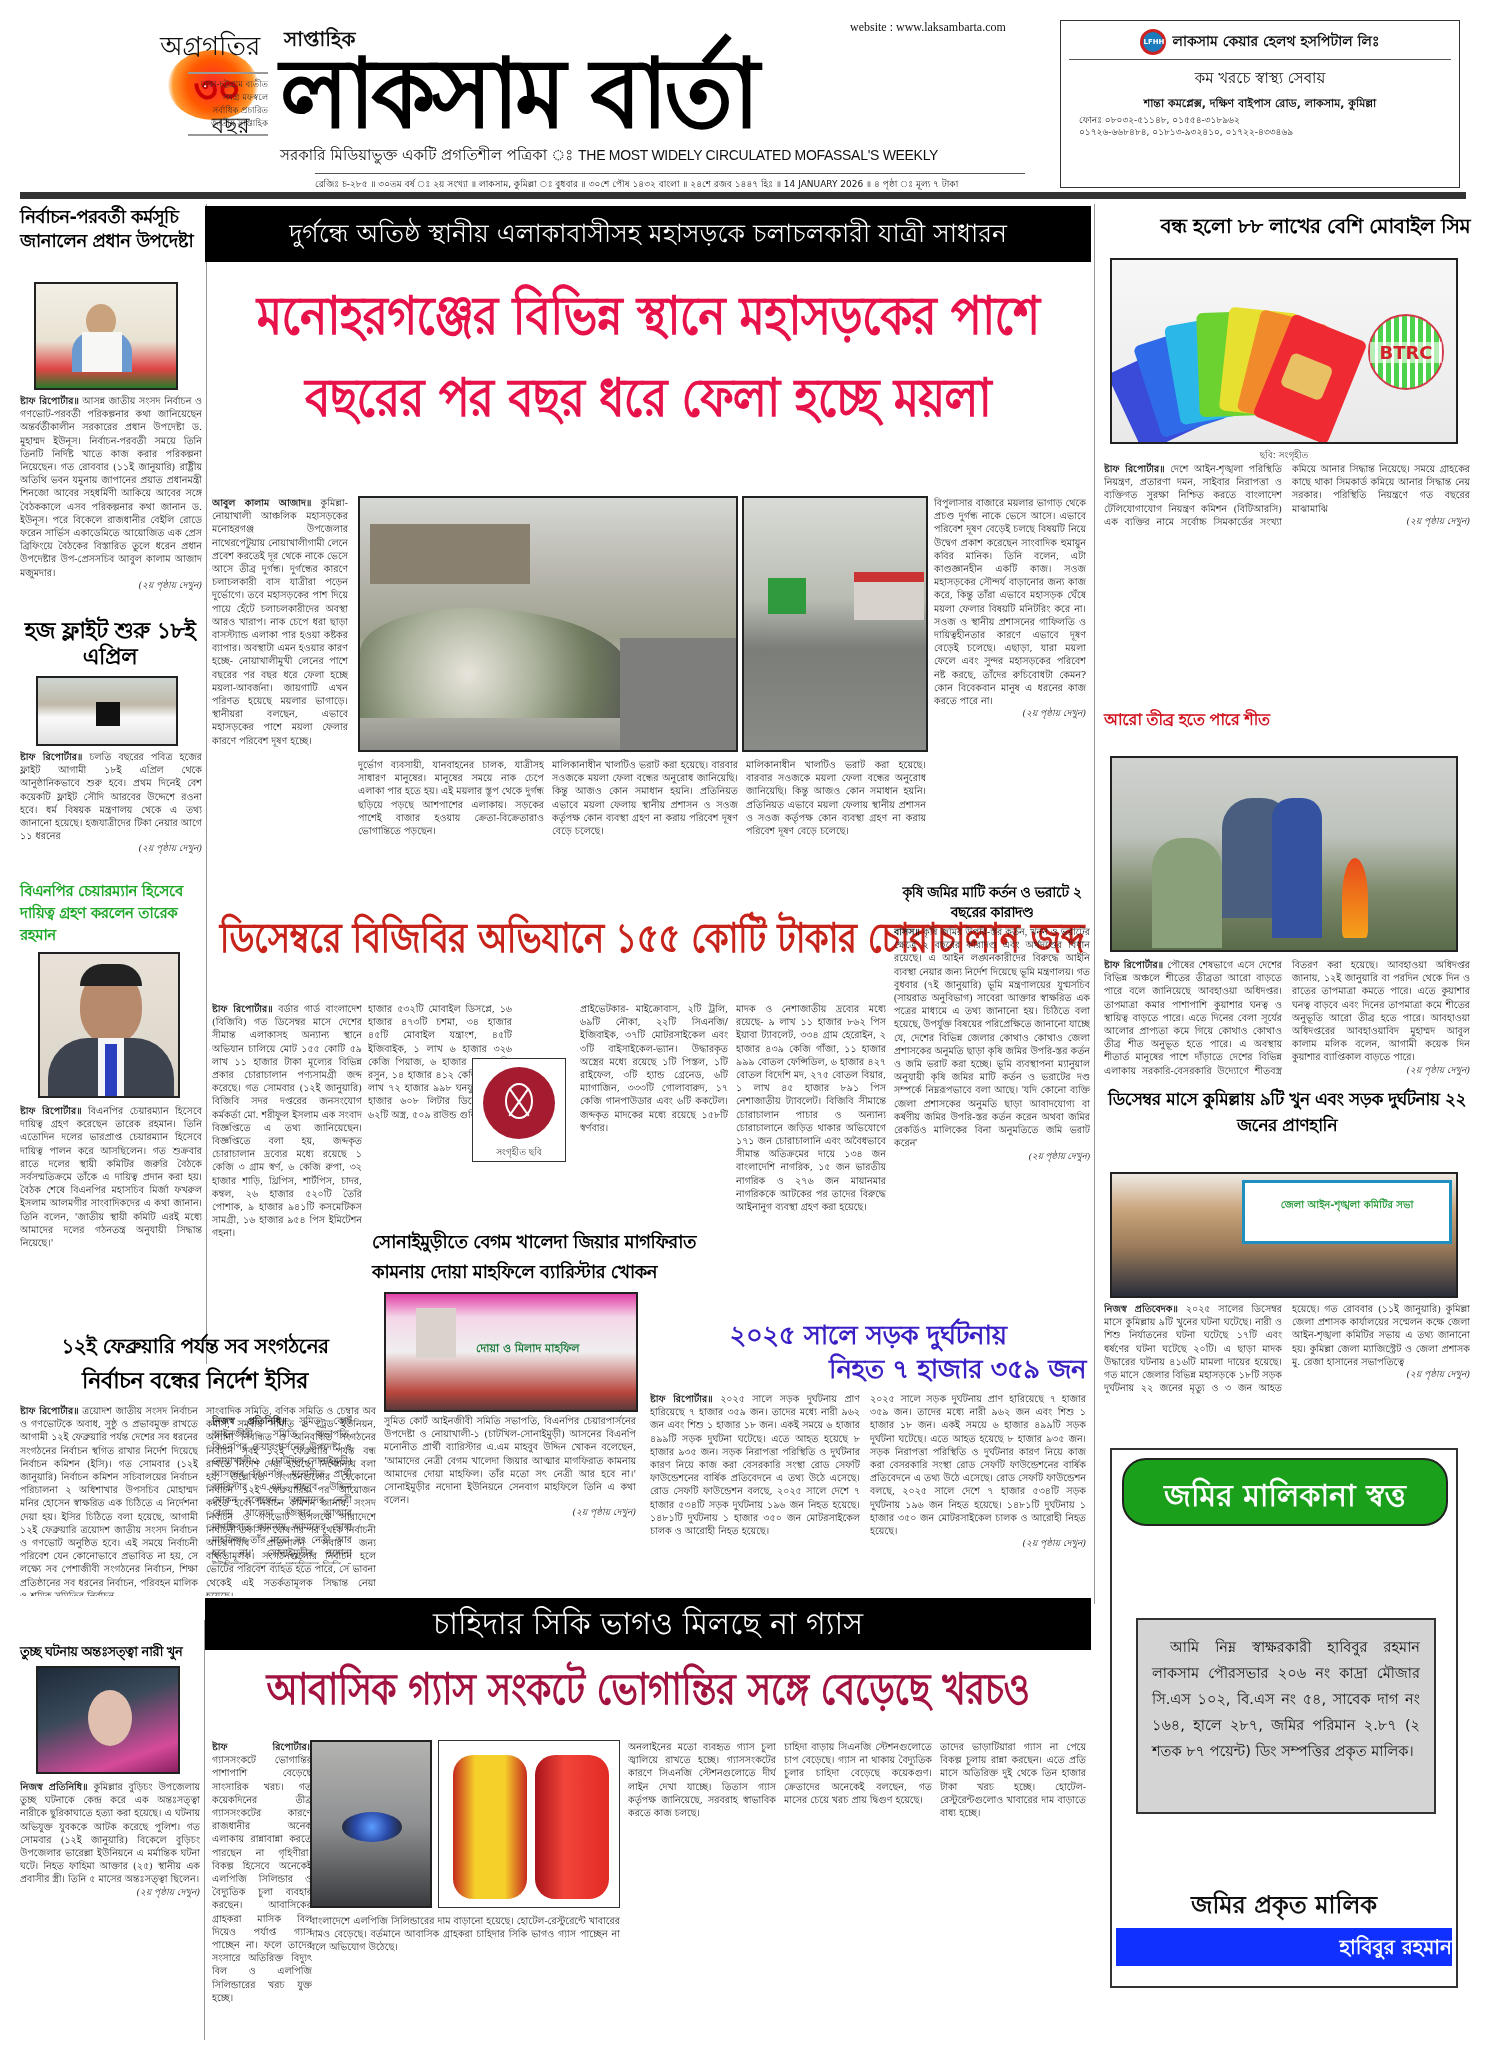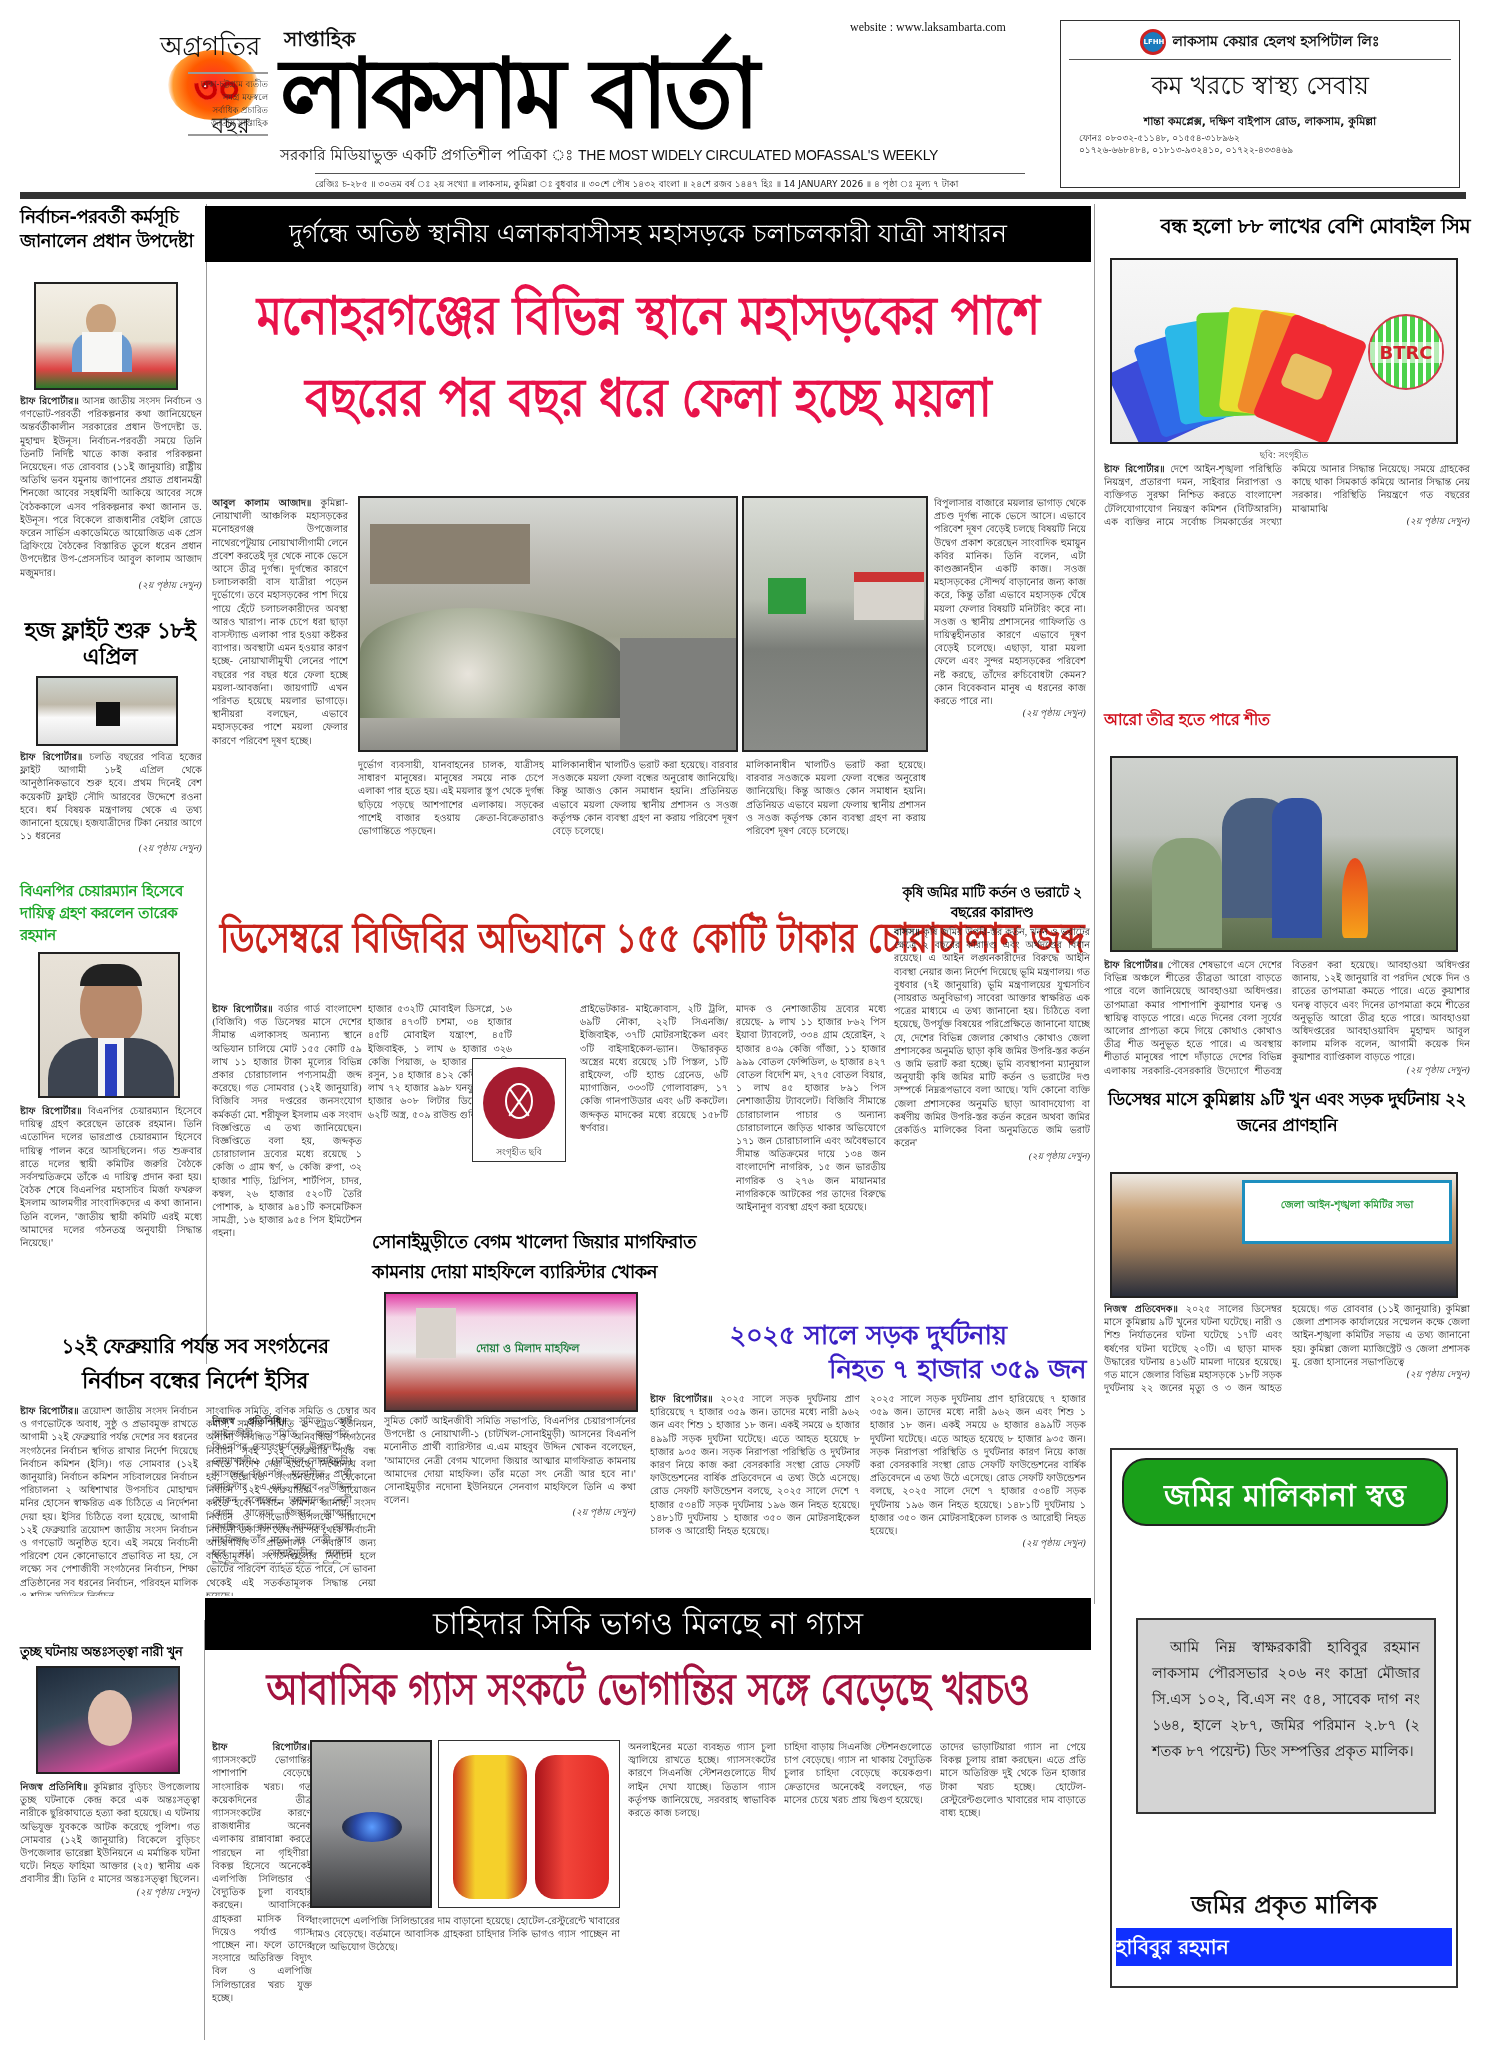--- a/index.html
+++ b/index.html
@@ -24,21 +24,21 @@
   .tagline-list div { font-family: "DejaVu Serif", serif; font-size: 8.5px; line-height: 13px; color: #333; }
   .mast-sub { left: 284px; top: 24px; font-size: 20px; font-weight: bold; }
   .mast-title { left: 280px; top: 44px; width: 660px; height: 100px; font-family: "DejaVu Sans", sans-serif; font-weight: 900; font-size: 92px; line-height: 100px; letter-spacing: -4px; color: #000; transform: scaleY(1.05); white-space: nowrap; }
   .website { left: 850px; top: 20px; font-family: "Liberation Serif", serif; font-size: 12px; }
   .mast-slogan { left: 280px; top: 143px; font-size: 15px; white-space: nowrap; }
   .mast-slogan .en { font-family: "Liberation Sans", sans-serif; font-size: 14px; letter-spacing: -0.3px; }
   .mast-meta { left: 315px; top: 173px; width: 710px; border-top: 1px solid #555; padding-top: 3px; font-size: 9px; white-space: nowrap; }
   .ad-hospital { left: 1060px; top: 20px; width: 400px; height: 168px; border: 1.5px solid #333; text-align: center; }
   .ad-hospital .head { display: flex; align-items: center; justify-content: center; gap: 6px; padding: 8px 4px 4px; font-weight: bold; font-size: 14px; border-bottom: 1px solid #555; margin: 0 8px; }
   .ad-hospital .logo { width: 26px; height: 26px; border-radius: 50%; border: 3px solid #c22; background: #1a7bbd; color: #fff; font-size: 7px; line-height: 20px; font-weight: bold; }
-  .ad-hospital .l1 { font-size: 25px; margin-top: 6px; }
+  .ad-hospital .l1 { font-size: 15px; margin-top: 6px; }
   .ad-hospital .l2 { font-size: 28px; font-weight: bold; line-height: 34px; border-bottom: 1px solid #555; margin: 0 8px; padding-bottom: 4px; }
   .ad-hospital .addr { font-size: 11px; font-weight: bold; margin-top: 4px; }
   .ad-hospital .ph { font-size: 9px; text-align: left; padding-left: 18px; line-height: 12px; }
   .mast-bar { left: 20px; top: 192px; width: 1446px; height: 7px; background: #333; }
 
   
   .kicker-bar { left: 205px; top: 206px; width: 886px; height: 56px; background: #000; color: #fff; font-size: 25px; line-height: 56px; text-align: center; white-space: nowrap; }
   .lead-h { left: 205px; top: 270px; width: 886px; text-align: center; color: #e8124a; font-weight: bold; font-size: 46px; line-height: 80px; letter-spacing: -1px; transform: scaleY(1.15); transform-origin: top; white-space: nowrap; }
   .lead-h2 { top: 352px; }
 
@@ -294,14 +294,14 @@
 <div class="abs body-text" style="left:1104px;top:1302px;width:366px;height:120px;column-count:2;column-gap:10px;">
   <span class="byline">নিজস্ব প্রতিবেদক॥</span>
   <span>২০২৫ সালের ডিসেম্বর মাসে কুমিল্লায় ৯টি খুনের ঘটনা ঘটেছে। নারী ও শিশু নির্যাতনের ঘটনা ঘটেছে ১৭টি এবং ধর্ষণের ঘটনা ঘটেছে ২০টি। এ ছাড়া মাদক উদ্ধারের ঘটনায় ৪১৬টি মামলা দায়ের হয়েছে। গত মাসে জেলার বিভিন্ন মহাসড়কে ১৮টি সড়ক দুর্ঘটনায় ২২ জনের মৃত্যু ও ৩ জন আহত হয়েছে। গত রোববার (১১ই জানুয়ারি) কুমিল্লা জেলা প্রশাসক কার্যালয়ের সম্মেলন কক্ষে জেলা আইন-শৃঙ্খলা কমিটির সভায় এ তথ্য জানানো হয়। কুমিল্লা জেলা ম্যাজিস্ট্রেট ও জেলা প্রশাসক মু. রেজা হাসানের সভাপতিত্বে</span>
   <span class="cont">(২য় পৃষ্ঠায় দেখুন)</span>
 </div>
 
 <div class="abs" style="left:1110px;top:1448px;width:348px;height:540px;border:2px solid #333;background:#fff;">
   <div style="position:absolute;left:10px;top:8px;width:326px;height:68px;border-radius:24px;background:#1aa01a;border:2px solid #222;color:#fff;font-size:30px;font-weight:bold;line-height:72px;text-align:center;white-space:nowrap;">জমির মালিকানা স্বত্ত</div>
   <div style="position:absolute;left:24px;top:168px;width:300px;height:196px;background:#d4d4d4;border:2px solid #333;padding:14px 14px;font-size:14.5px;line-height:26px;text-align:justify;text-indent:18px;">আমি নিম্ন স্বাক্ষরকারী হাবিবুর রহমান লাকসাম পৌরসভার ২০৬ নং কাদ্রা মৌজার সি.এস ১০২, বি.এস নং ৫৪, সাবেক দাগ নং ১৬৪, হালে ২৮৭, জমির পরিমান ২.৮৭ (২ শতক ৮৭ পয়েন্ট) ডিং সম্পত্তির প্রকৃত মালিক।</div>
   <div style="position:absolute;left:0;top:436px;width:100%;text-align:center;font-size:24px;font-weight:bold;">জমির প্রকৃত মালিক</div>
-  <div style="position:absolute;left:4px;top:478px;width:336px;height:38px;background:#1030ff;color:#fff;font-size:20px;font-weight:bold;line-height:38px;text-align:left;">হাবিবুর রহমান</div>
+  <div style="position:absolute;left:4px;top:478px;width:336px;height:38px;background:#1030ff;color:#fff;font-size:20px;font-weight:bold;line-height:38px;text-align:right;">হাবিবুর রহমান</div>
 </div>
 
 </body></html>

